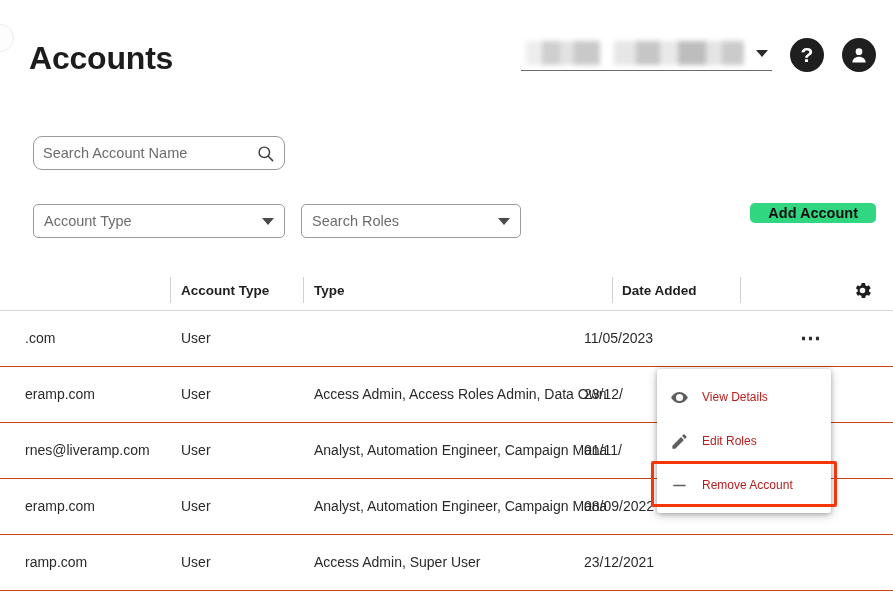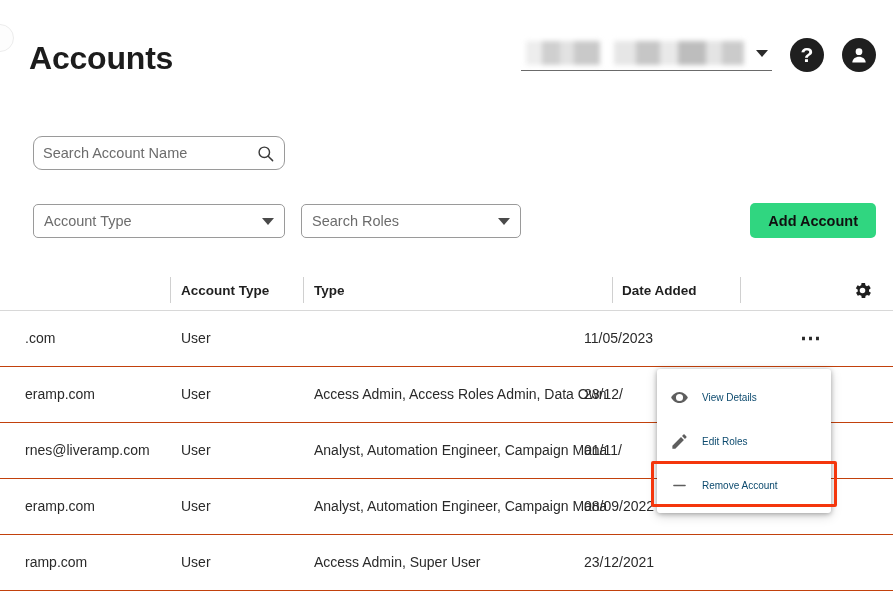--- a/index.html
+++ b/index.html
@@ -160,21 +160,21 @@
     border-right: 6px solid transparent;
     border-top: 7px solid #4a4a4a;
   }
   #dd-account-type { left: 33px; width: 252px; }
   #dd-roles { left: 301px; width: 220px; }
 
   .btn-add {
     position: absolute;
     right: 17px;
     top: 203px;
-    height: 35px;
+    height: 20px;
     padding: 0 18px;
     background: #30d680;
     color: #101010;
     border: none;
     border-radius: 5px;
     font-family: "Liberation Sans", sans-serif;
     font-size: 14.5px;
     font-weight: bold;
     cursor: pointer;
     margin-left: 19px;
@@ -258,22 +258,22 @@
   .ctx-item {
     display: flex;
     align-items: center;
     height: 44px;
     padding: 0 12px;
     gap: 13px;
     cursor: pointer;
     position: relative;
   }
   .ctx-item .ctx-label {
-    font-size: 10px;
-    color: #0c4a6e;
+    font-size: 12px;
+    color: #b91c1c;
   }
   .ctx-icon {
     width: 20px;
     display: flex;
     align-items: center;
     justify-content: center;
     color: #5e5e5e;
   }
   .highlight-box {
     position: absolute;

